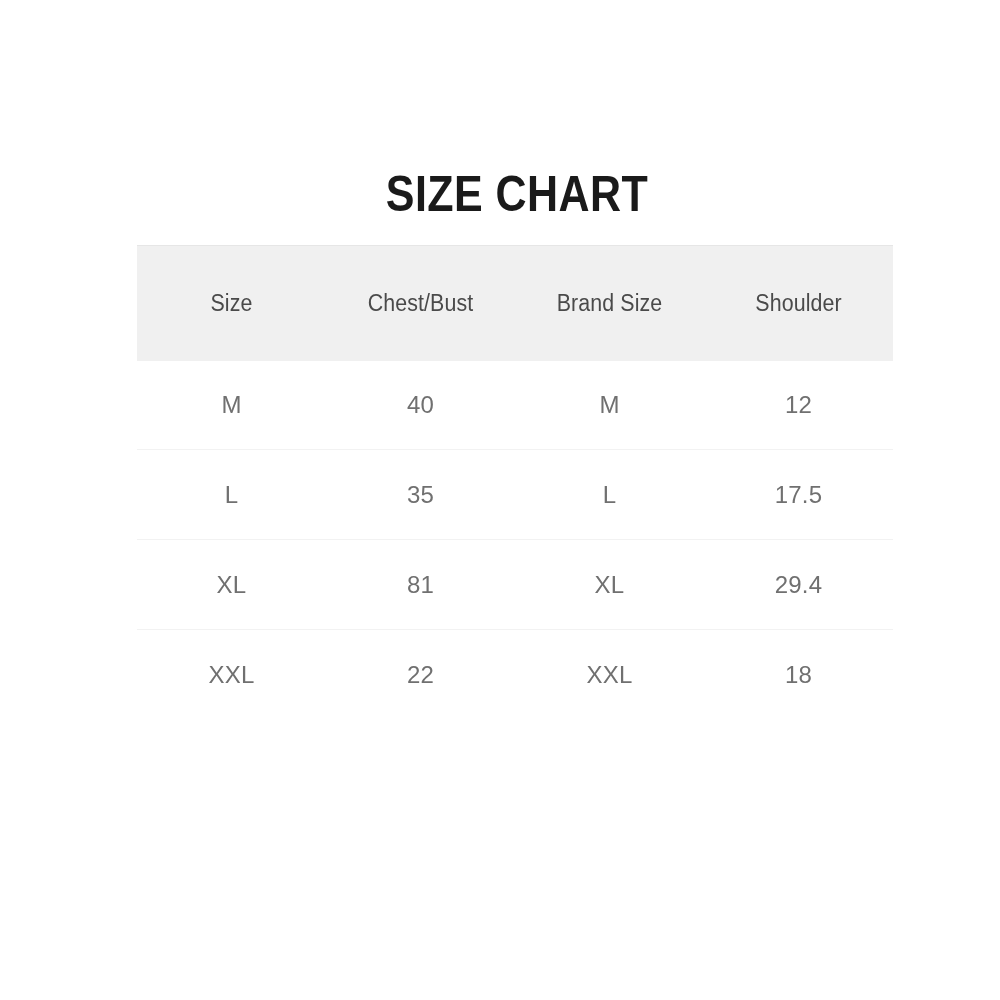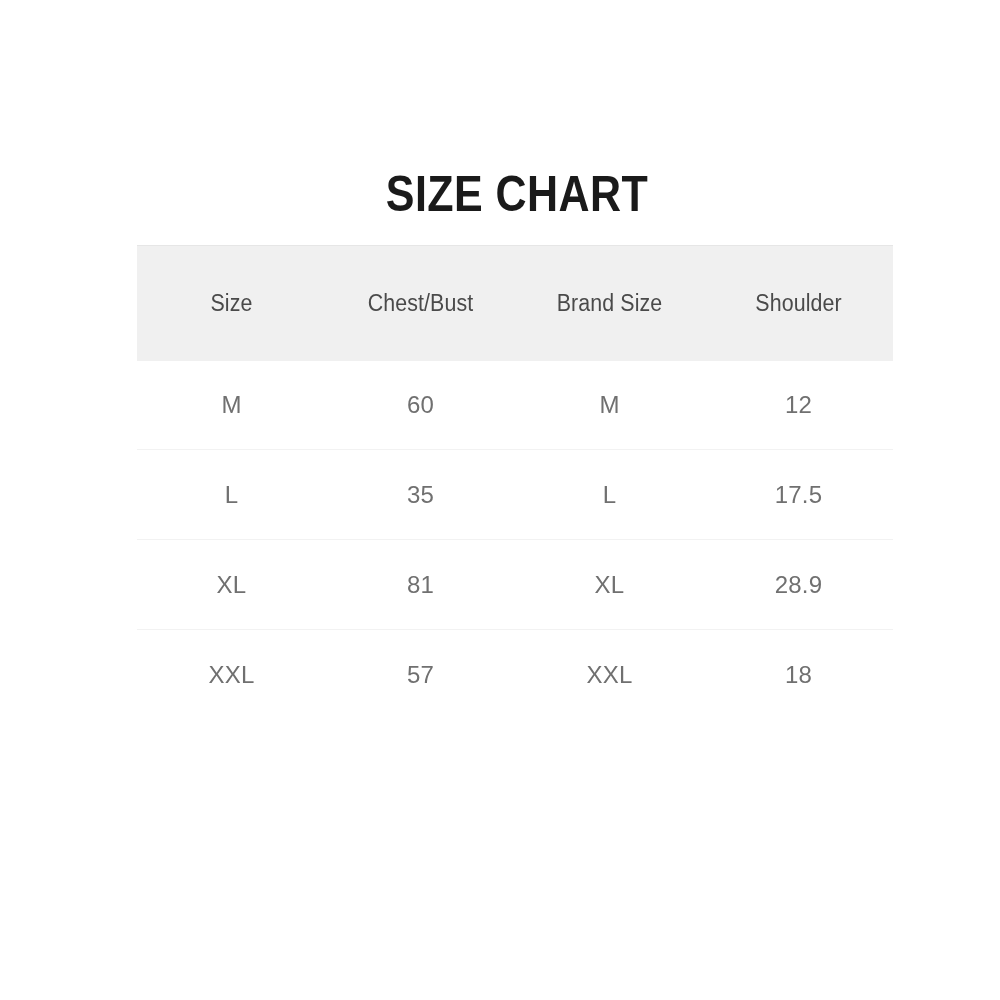--- a/index.html
+++ b/index.html
@@ -114,38 +114,38 @@
       <tr>
         <th>Size</th>
         <th>Chest/Bust</th>
         <th>Brand Size</th>
         <th>Shoulder</th>
       </tr>
     </thead>
     <tbody>
       <tr>
         <td>M</td>
-        <td>60</td>
+        <td>40</td>
         <td>M</td>
         <td>12</td>
       </tr>
       <tr>
         <td>L</td>
         <td>35</td>
         <td>L</td>
         <td>17.5</td>
       </tr>
       <tr>
         <td>XL</td>
         <td>81</td>
         <td>XL</td>
-        <td>28.9</td>
+        <td>29.4</td>
       </tr>
       <tr>
         <td>XXL</td>
-        <td>57</td>
+        <td>22</td>
         <td>XXL</td>
         <td>18</td>
       </tr>
     </tbody>
   </table>
 
 </div>
 
 </body></html>

